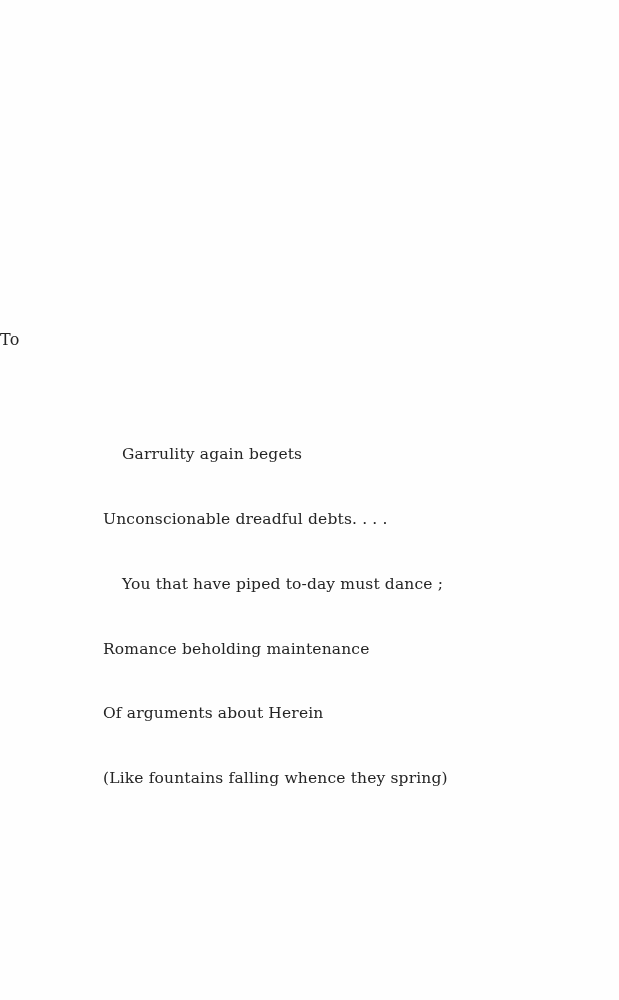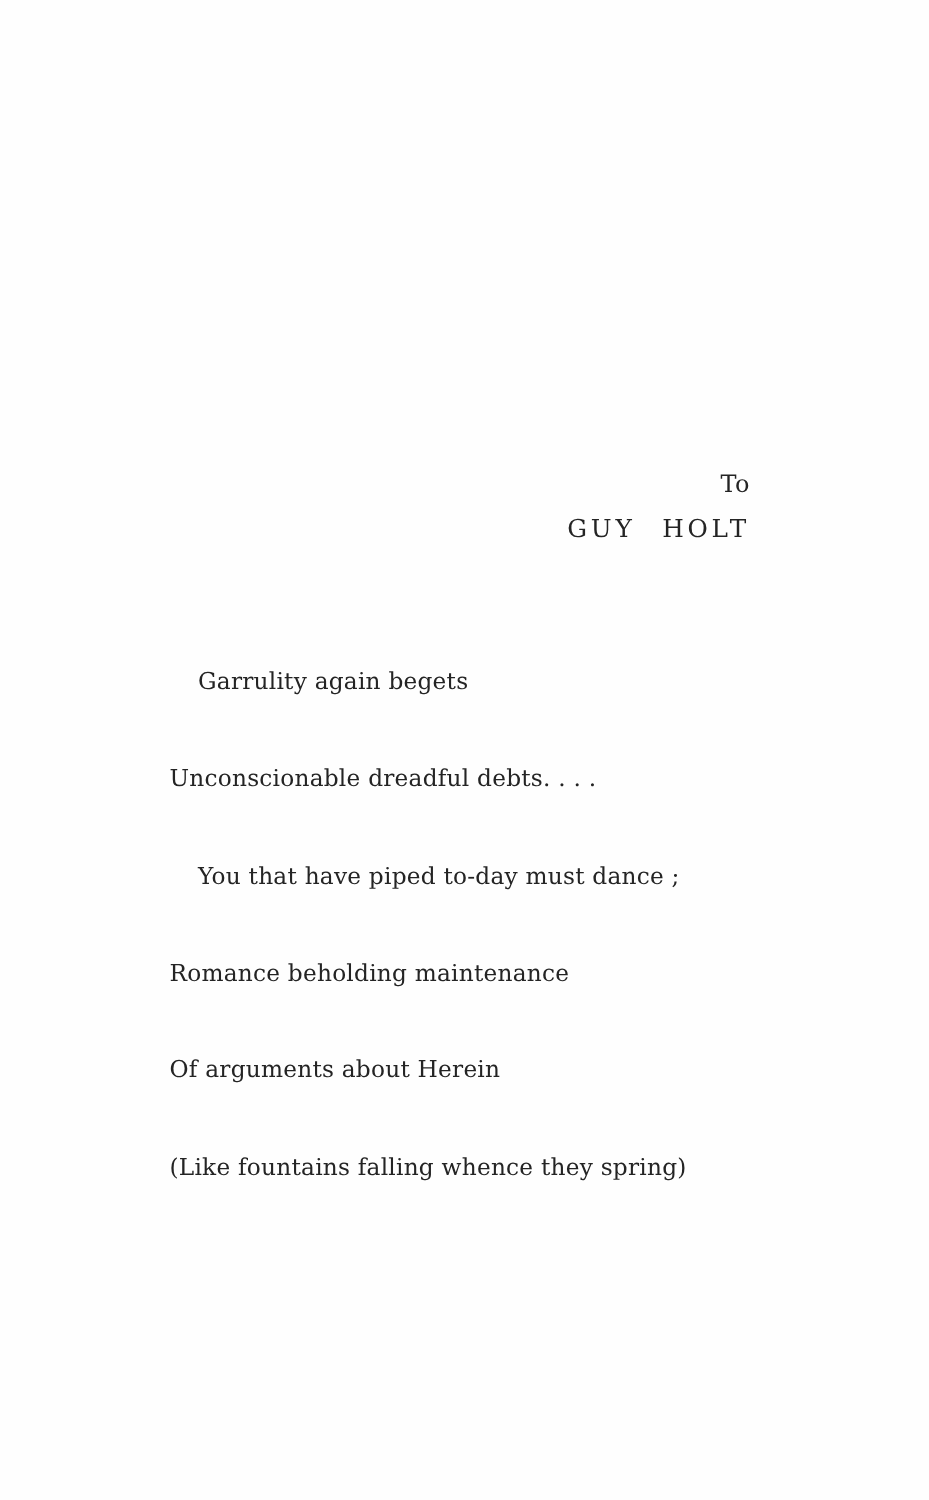--- a/index.html
+++ b/index.html
@@ -16,64 +16,63 @@
   }
   .page {
     position: relative;
     width: 619px;
     height: 1000px;
     background: var(--paper, #ffffff);
   }
   
   .dedication {
     position: absolute;
-    top: 314px;
+    top: 331px;
     left: 0;
     width: 500px;
-    text-align: right;
+    text-align: left;
   }
   .dedication-to {
     font-size: 16px;
     line-height: 17px;
     letter-spacing: 0.3px;
     margin: 0 0 13px 0;
   }
   .dedicatee {
     font-size: 16.5px;
     line-height: 17px;
     letter-spacing: 2.5px;
     word-spacing: 10px;
     margin: 0;
   }
   
   .poem {
     position: absolute;
     top: 401px;
-    left: 113px;
+    left: 103px;
     width: 400px;
     font-size: 15.5px;
     line-height: 21.6px;
     letter-spacing: 0.15px;
     white-space: pre-wrap;
   }
   .poem-line {
     margin: 0;
   }
   .poem-line.indent {
     padding-left: 19px;
   }
 </style>
 </head>
 <body>
 
 <div class="page">
 
   <div class="dedication">
     <div class="dedication-to">To</div>
-    <div class="dedicatee">GUY HOLT</div>
   </div>
 
   <div class="poem">
     <div class="poem-line indent">Garrulity again begets</div>
     <div class="poem-line">Unconscionable dreadful debts. . . .</div>
     <div class="poem-line indent">You that have piped to-day must dance ;</div>
     <div class="poem-line">Romance beholding maintenance</div>
     <div class="poem-line">Of arguments about Herein</div>
     <div class="poem-line">(Like fountains falling whence they spring)</div>
   </div>

